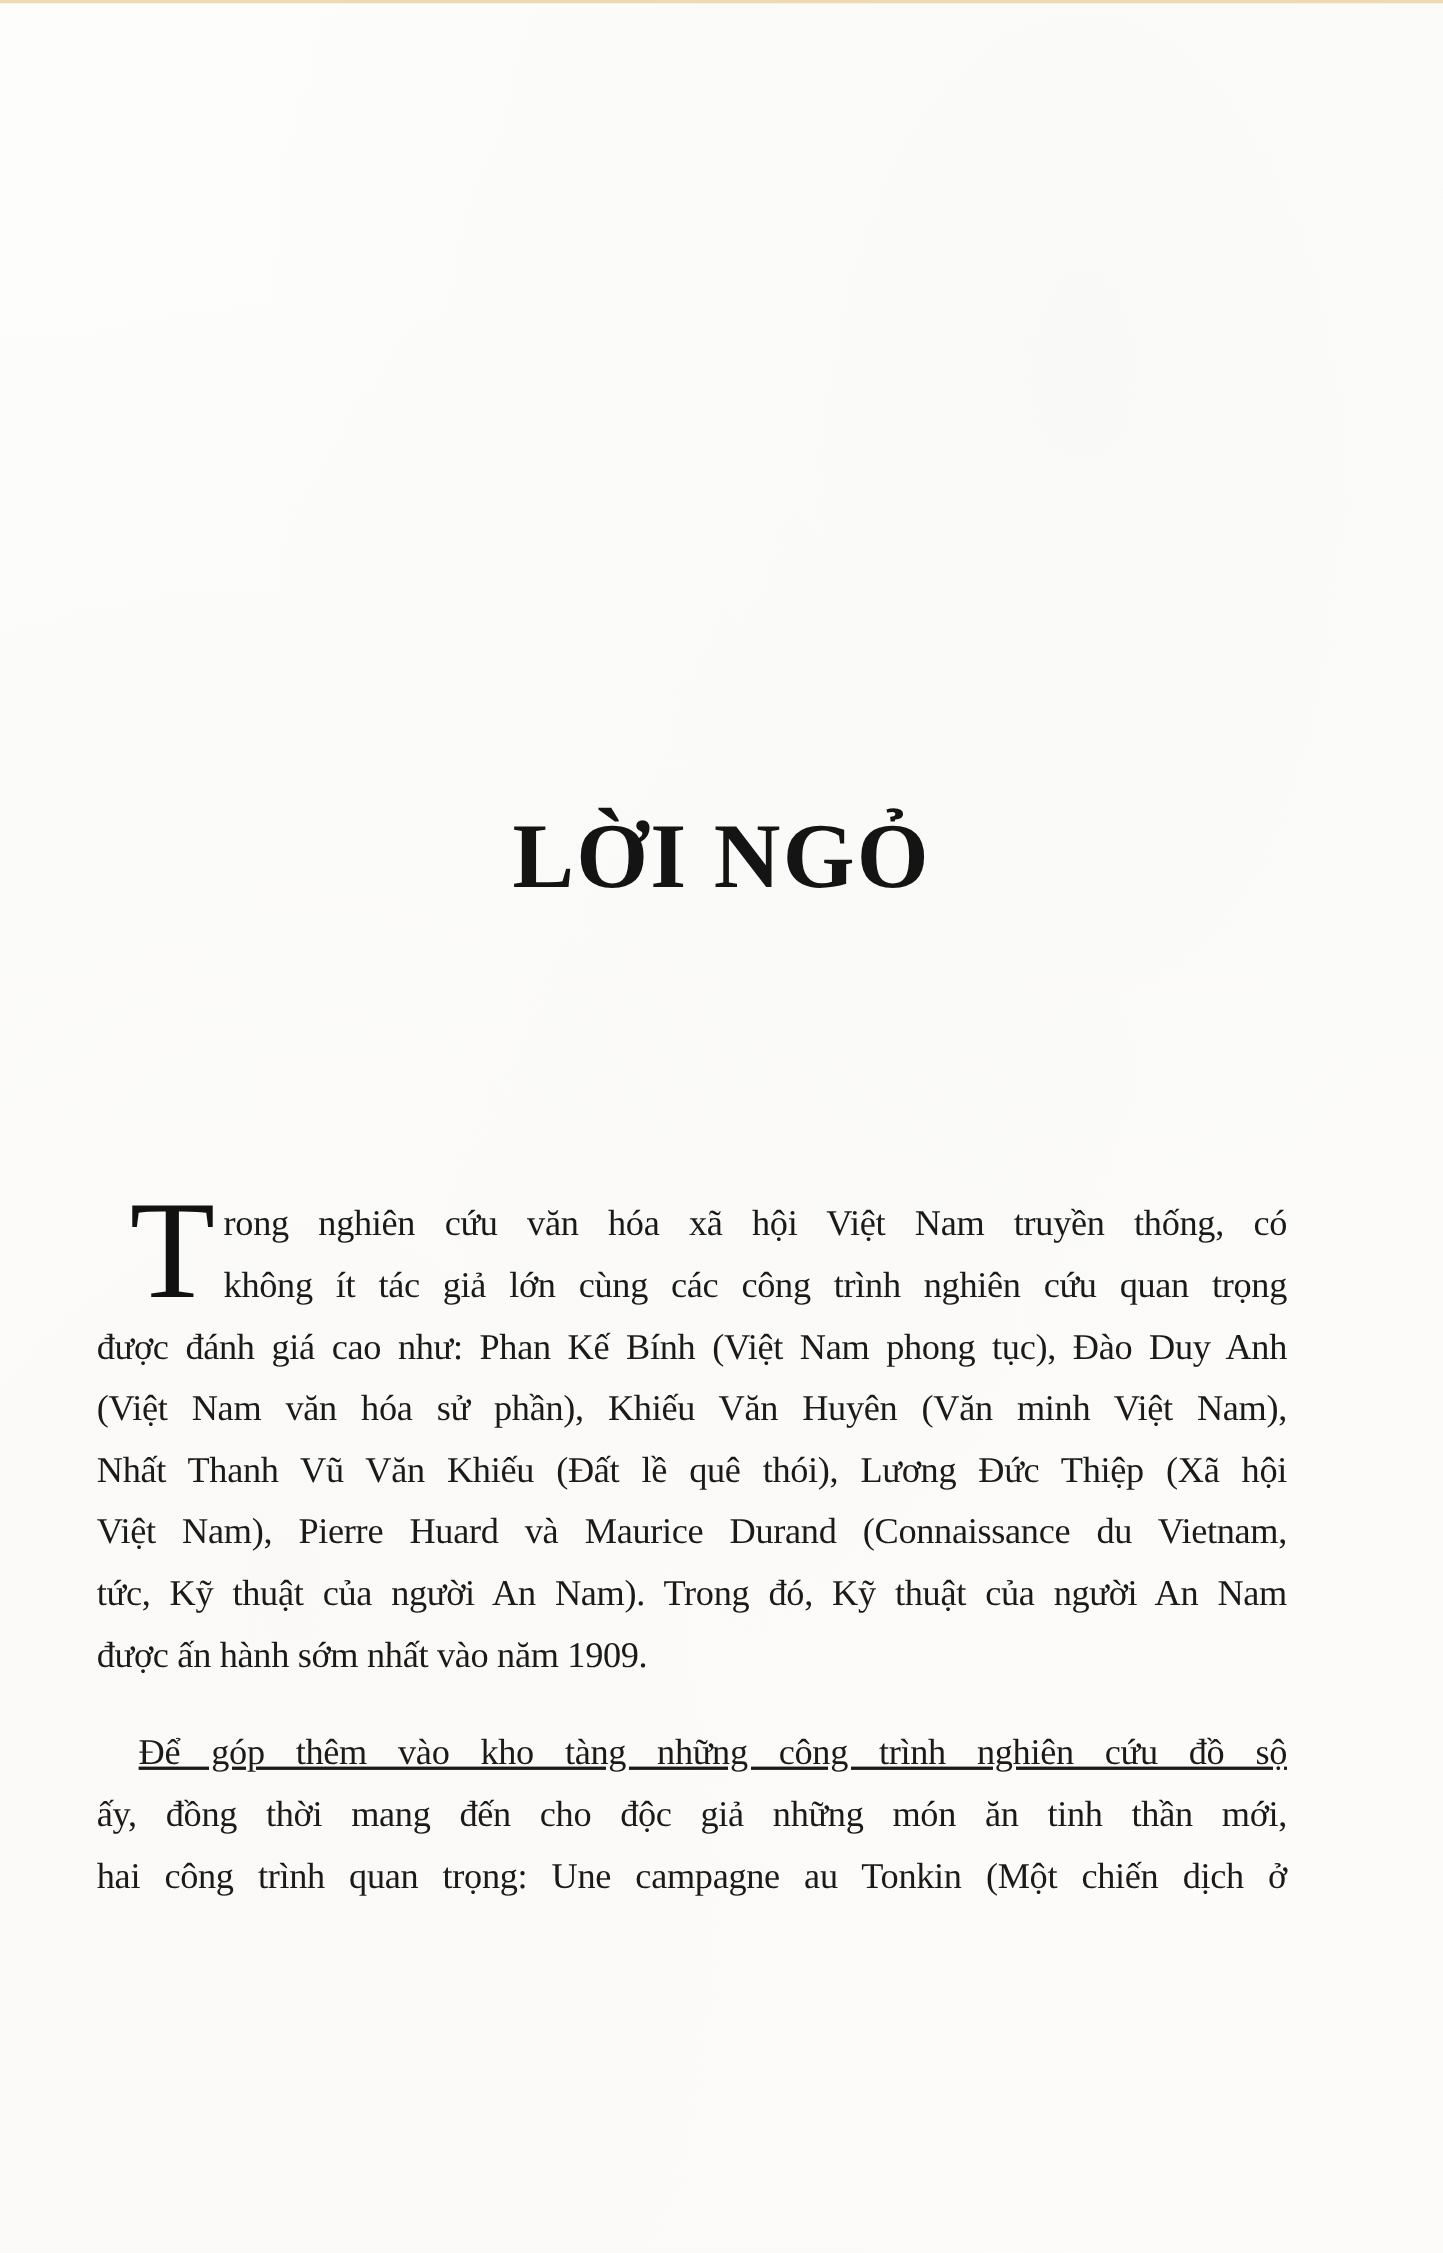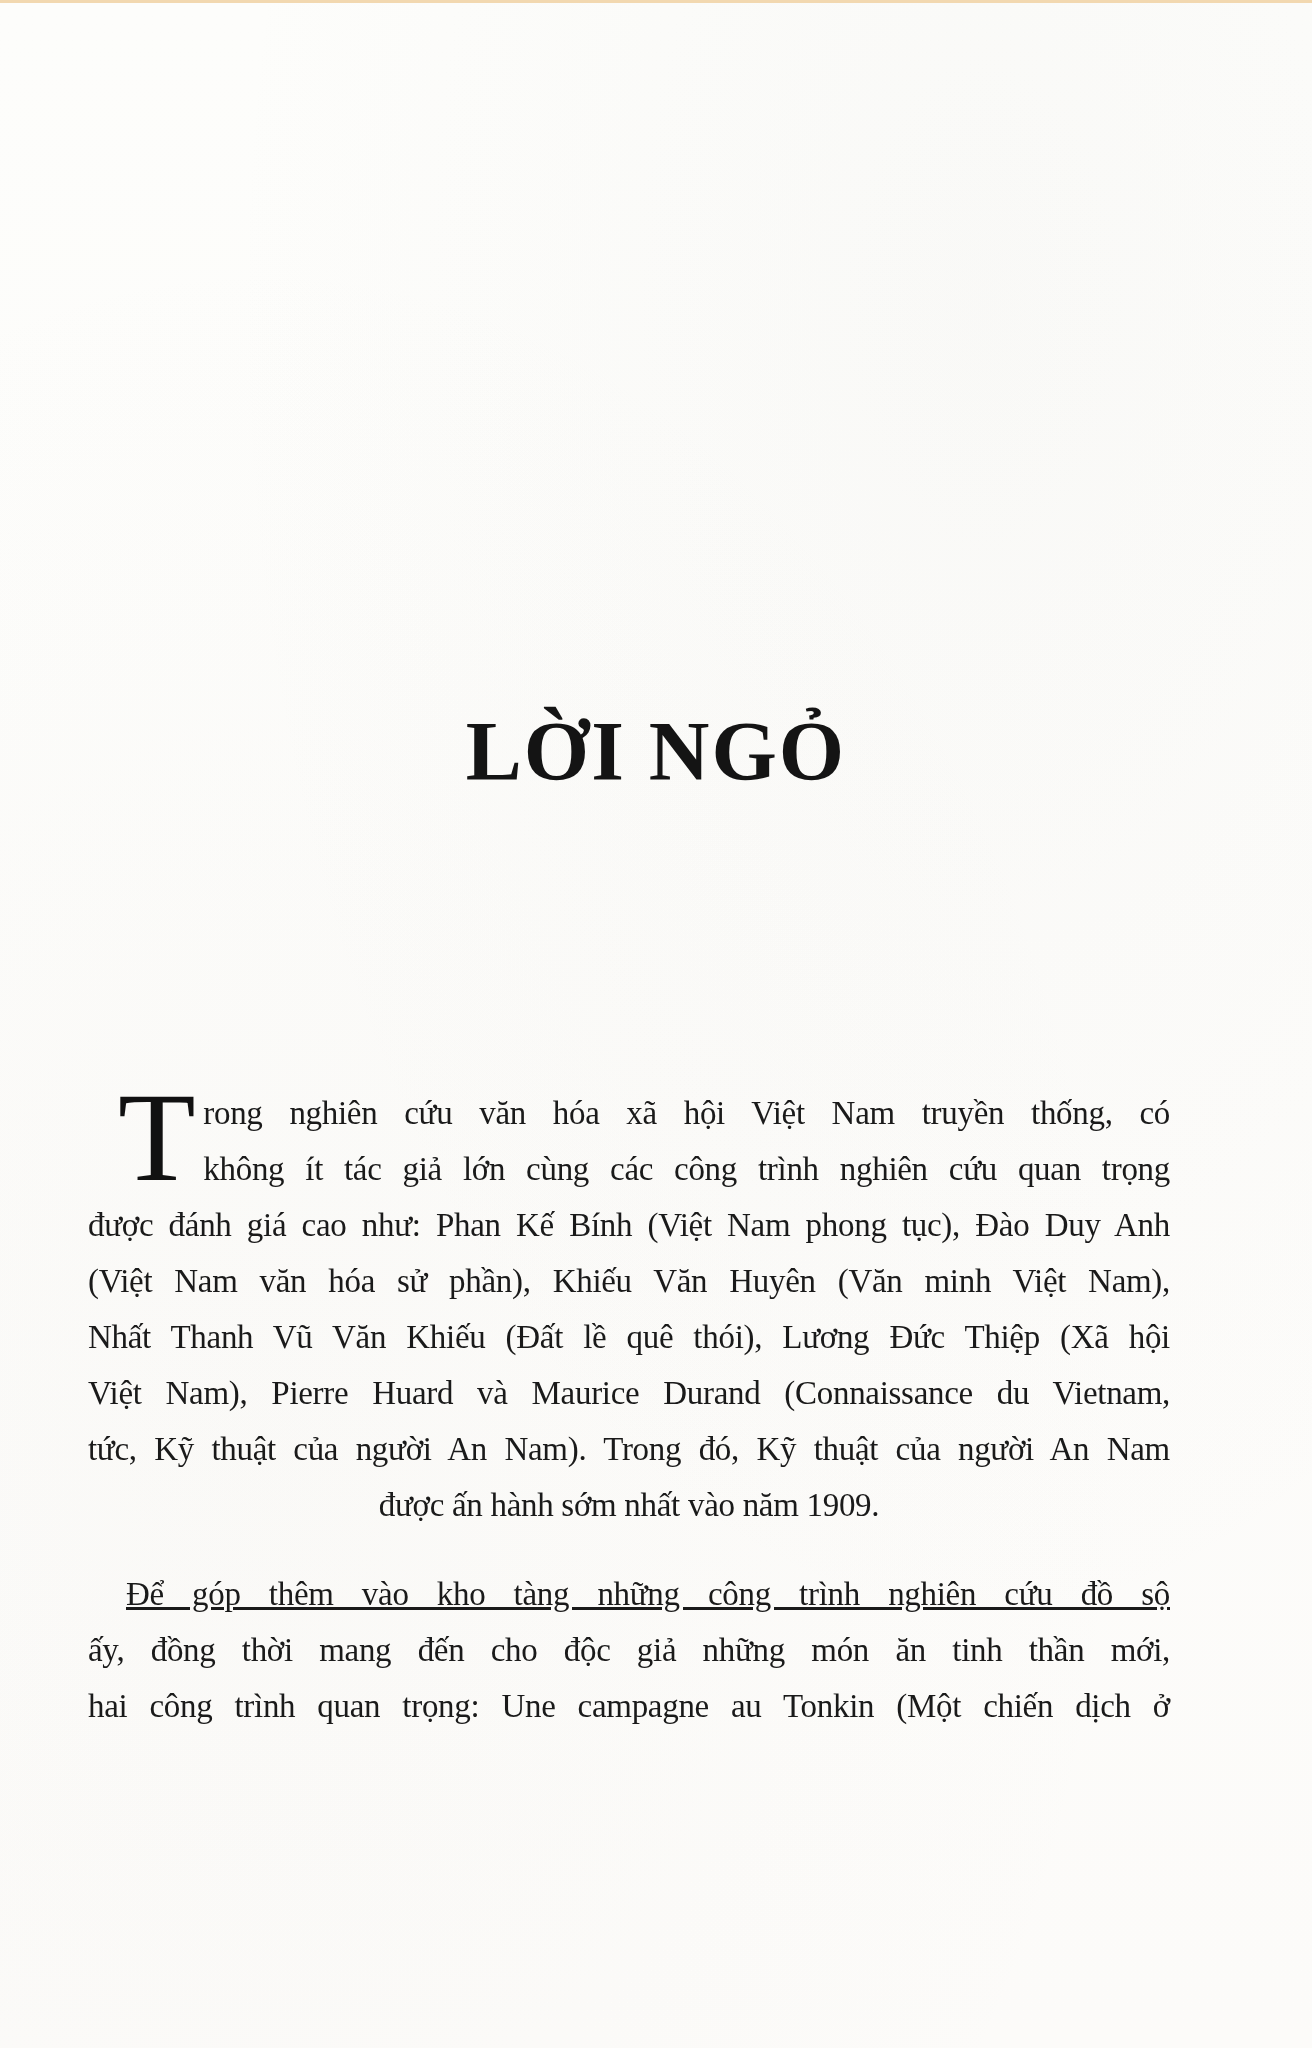--- a/index.html
+++ b/index.html
@@ -13,21 +13,21 @@
       radial-gradient(ellipse at 20% 70%, rgba(190,188,180,0.04), rgba(0,0,0,0) 60%),
       linear-gradient(180deg, #fdfdfb 0%, #fcfbf9 100%);
   }
   .top-edge {
     position: absolute; top: 0; left: 0;
     width: 100%; height: 3px;
     background: #f2d8b0;
   }
   .chapter-title {
     position: absolute;
-    top: 654px; left: 0; right: 0;
+    top: 681px; left: 0; right: 0;
     text-align: center;
     font-size: 84px;
     line-height: 1;
     letter-spacing: 2px;
     color: #141414;
     white-space: pre;
   }
   .body-text {
     position: absolute;
     left: 88px; top: 1085px;
@@ -47,21 +47,21 @@
     margin-right: 8px;
     color: #111;
   }
   .line {
     height: 56px;
     line-height: 56px;
     text-align: justify;
     text-align-last: justify;
     white-space: normal;
   }
-  .line.natural { text-align: center; text-align-last: auto; }
+  .line.natural { text-align: left; text-align-last: auto; }
   .line.indent { text-indent: 38px; text-decoration: underline; }
   .it { }
   sup { font-size: 0.55em; line-height: 0; vertical-align: super; }
 </style>
 </head>
 <body>
 
 <div class="top-edge" style="background: rgb(242, 216, 176);"></div>
 
 <h1 class="chapter-title">LỜI NGỎ</h1>

